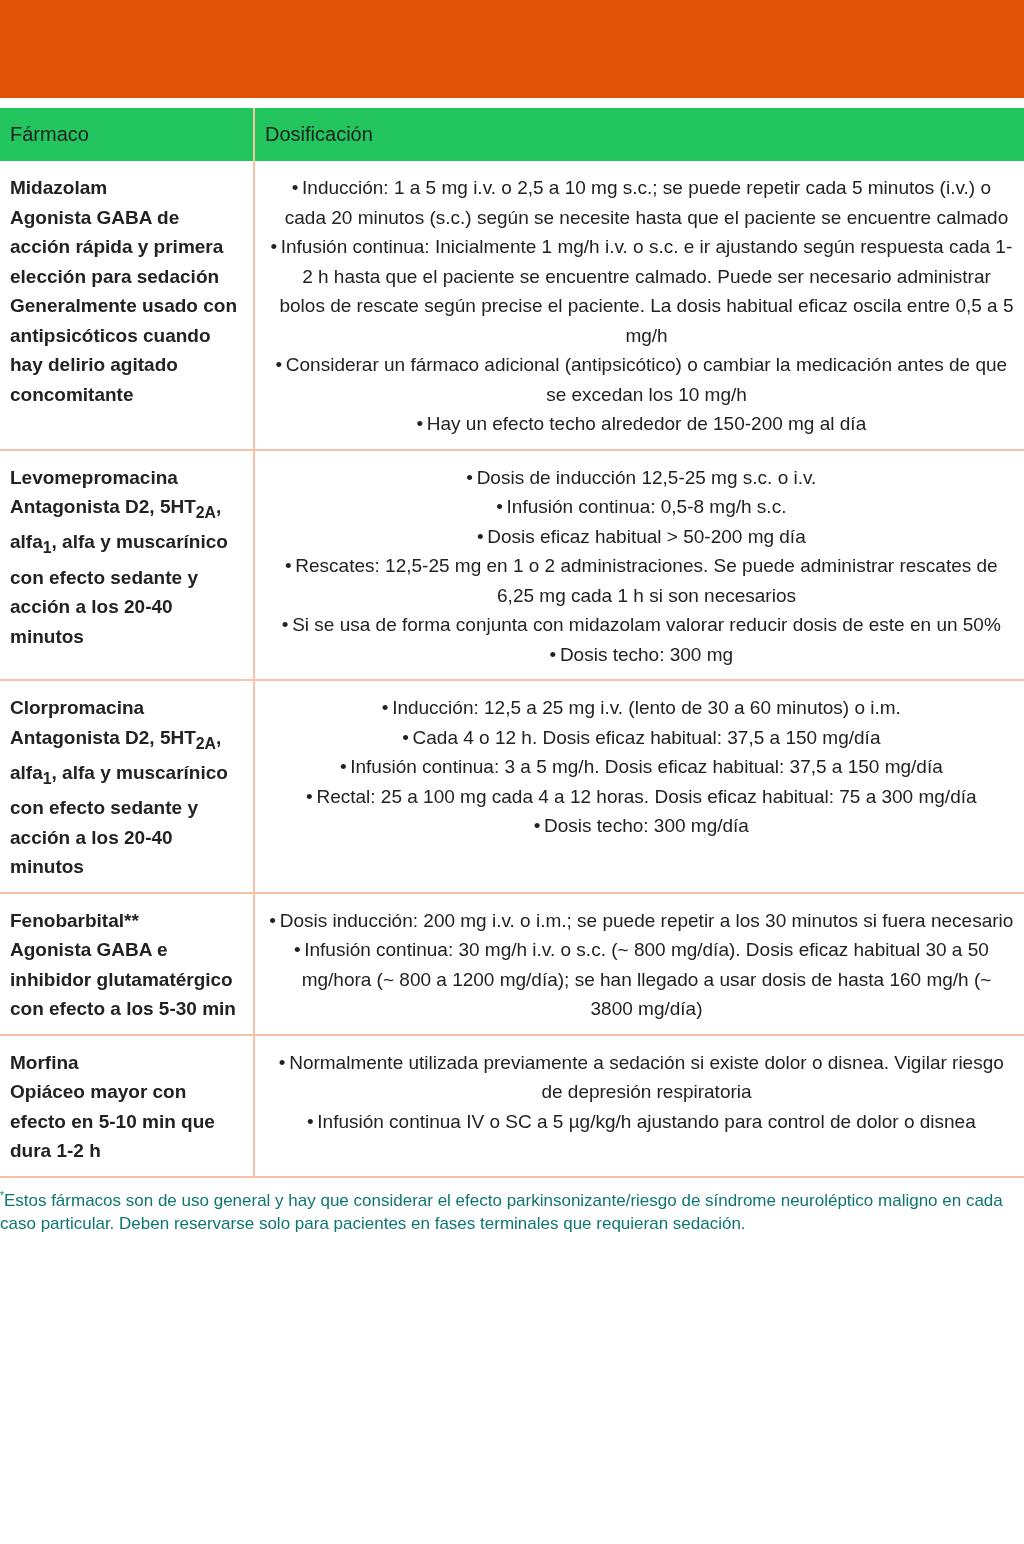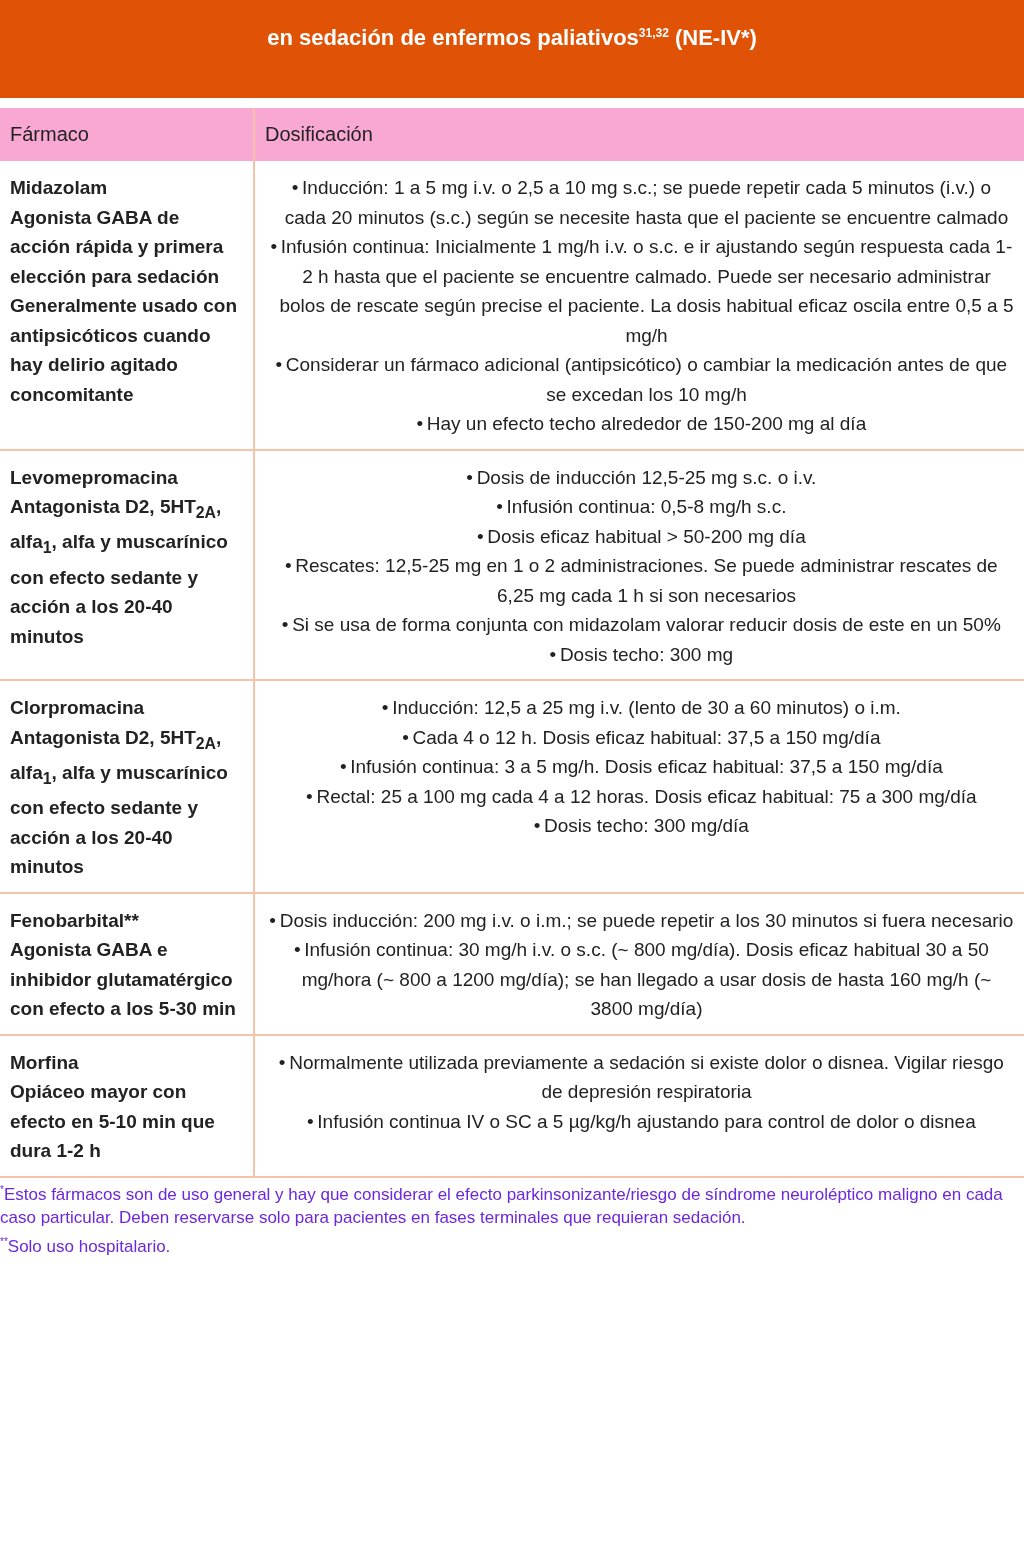--- a/index.html
+++ b/index.html
@@ -2,39 +2,38 @@
 <html><head>
 <meta charset="utf-8">
 <style>
   html,body{margin:0;padding:0;background:#fff;}
   body{width:1024px;height:1544px;overflow:hidden;font-family:"Liberation Sans",sans-serif;color:#222;}
   .title{background:#e05205;color:#fff;text-align:center;font-weight:bold;font-size:22px;line-height:32px;height:98px;box-sizing:border-box;padding-top:17px;}
   .title sup{font-size:12px;}
   .gap{height:10px;}
   table{border-collapse:collapse;width:1024px;table-layout:fixed;}
   col.c1{width:254px;} col.c2{width:770px;}
-  th{background:#f9a8d4;text-align:left;font-weight:normal;font-size:20px;height:53px;padding:0 10px;border-right:2px solid #f6c2a8;}
+  th{background:#22c55e;text-align:left;font-weight:normal;font-size:20px;height:53px;padding:0 10px;border-right:2px solid #f6c2a8;}
   th:last-child{border-right:none;}
   td{vertical-align:top;font-size:19px;line-height:29.5px;border-bottom:2px solid #f6c2a8;padding:12px 10px 10px 10px;}
   td.drug{border-right:2px solid #f6c2a8;}
   td.dose{padding-left:10px;}
   .dname{font-weight:bold;display:block;}
   .ddesc{display:block;font-weight:bold;}
   ul{margin:0;padding:0;list-style:none;text-align:center;}
   li{padding-left:14px;text-indent:-14px;}
   li::before{content:"\2022";display:inline-block;width:14px;text-indent:0;}
   td.single{vertical-align:middle;}
-  .notes{font-size:17px;line-height:24px;color:#6d28d9;padding:0 0 0 0;}
+  .notes{font-size:17px;line-height:24px;color:#0f766e;padding:6px 0 0 0;}
   .notes sup{font-size:10px;}
 </style>
 </head>
 <body>
 
 <div class="title">
-  <div><span>en sedación de enfermos paliativos</span><sup>31,32</sup><span> (NE-IV*)</span></div>
 </div>
 <div class="gap"></div>
 
 <table>
   <colgroup>
       <col class="c1">
       <col class="c2">
     </colgroup>
   <thead>
     <tr>
@@ -117,14 +116,13 @@
           <li>Normalmente utilizada previamente a sedación si existe dolor o disnea. Vigilar riesgo de depresión respiratoria</li>
           <li>Infusión continua IV o SC a 5 µg/kg/h ajustando para control de dolor o disnea</li>
         </ul>
       </td>
     </tr>
   </tbody>
 </table>
 
 <div class="notes">
   <div><sup>*</sup><span>Estos fármacos son de uso general y hay que considerar el efecto parkinsonizante/riesgo de síndrome neuroléptico maligno en cada caso particular. Deben reservarse solo para pacientes en fases terminales que requieran sedación.</span></div>
-  <div><sup>**</sup><span>Solo uso hospitalario.</span></div>
 </div>
 
 </body></html>

